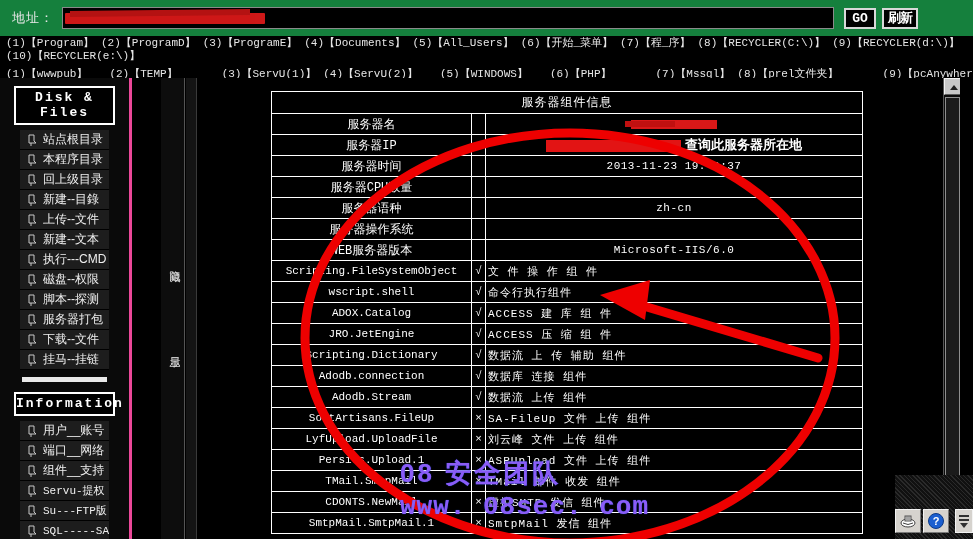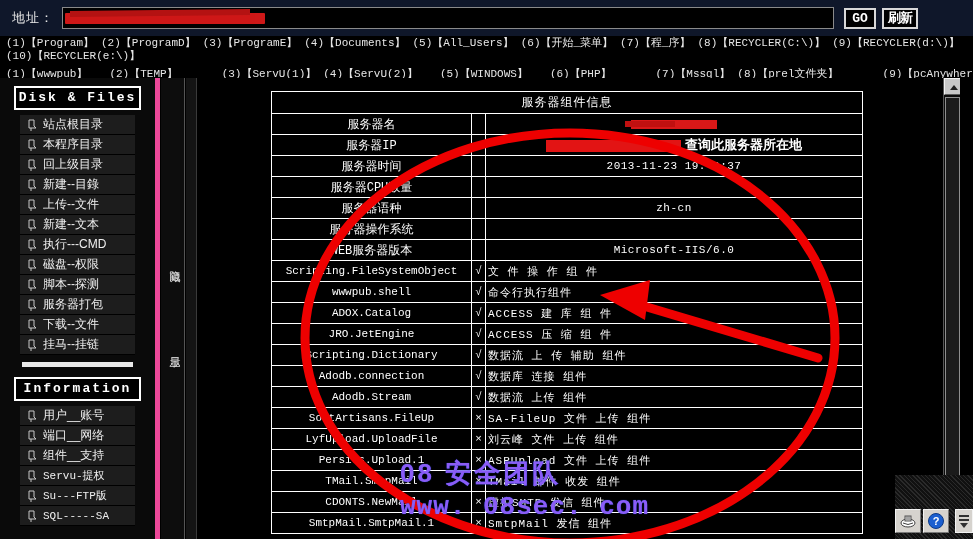--- a/index.html
+++ b/index.html
@@ -14,21 +14,21 @@
     position: relative;
     width: 973px; height: 539px;
     background: #000;
     overflow: hidden;
   }
 
   
   .addr-bar {
     position: absolute; left: 0; top: 0;
     width: 973px; height: 36px;
-    background: #0f172a;
+    background: #15803d;
     display: flex; align-items: center;
   }
   .addr-label {
     color: #e8e8e8;
     font-size: 13px;
     margin-left: 12px; margin-right: 8px;
     letter-spacing: 1px;
     white-space: nowrap;
   }
   .addr-input-wrap {
@@ -105,23 +105,23 @@
     position: absolute;
     left: 0; top: 78px;
     width: 973px; height: 461px;
     background: #000;
   }
 
   
   .sidebar {
     position: absolute;
     left: 0; top: 0;
-    width: 160px; height: 461px;
+    width: 132px; height: 461px;
     background: #0a0a0a;
-    border-right: 5px solid #ec4899;
+    border-right: 3px solid #ec4899;
     padding-top: 4px;
     overflow: hidden;
   }
   .panel-title {
     margin: 4px 14px 5px 14px;
     border: 2px solid #ffffff;
     color: #ffffff;
     font-family: "Liberation Mono", monospace;
     font-weight: bold;
     font-size: 13px;
@@ -629,21 +629,21 @@
           <td class="c-mark"></td>
           <td class="c-val">Microsoft-IIS/6.0</td>
         </tr>
 
         <tr>
           <td class="c-name">Scripting.FileSystemObject</td>
           <td class="c-mark">√</td>
           <td class="c-desc">文 件 操 作 组 件</td>
         </tr>
         <tr>
-          <td class="c-name">wwwpub.shell</td>
+          <td class="c-name">wscript.shell</td>
           <td class="c-mark">√</td>
           <td class="c-desc">命令行执行组件</td>
         </tr>
         <tr>
           <td class="c-name">ADOX.Catalog</td>
           <td class="c-mark">√</td>
           <td class="c-desc">ACCESS 建 库 组 件</td>
         </tr>
         <tr>
           <td class="c-name">JRO.JetEngine</td>

